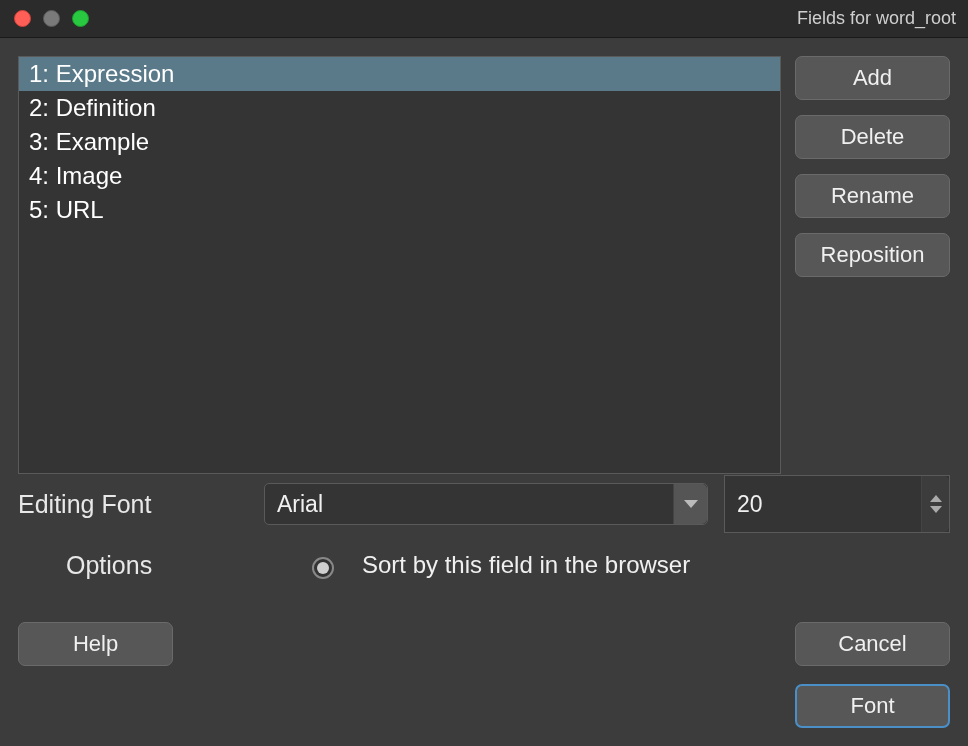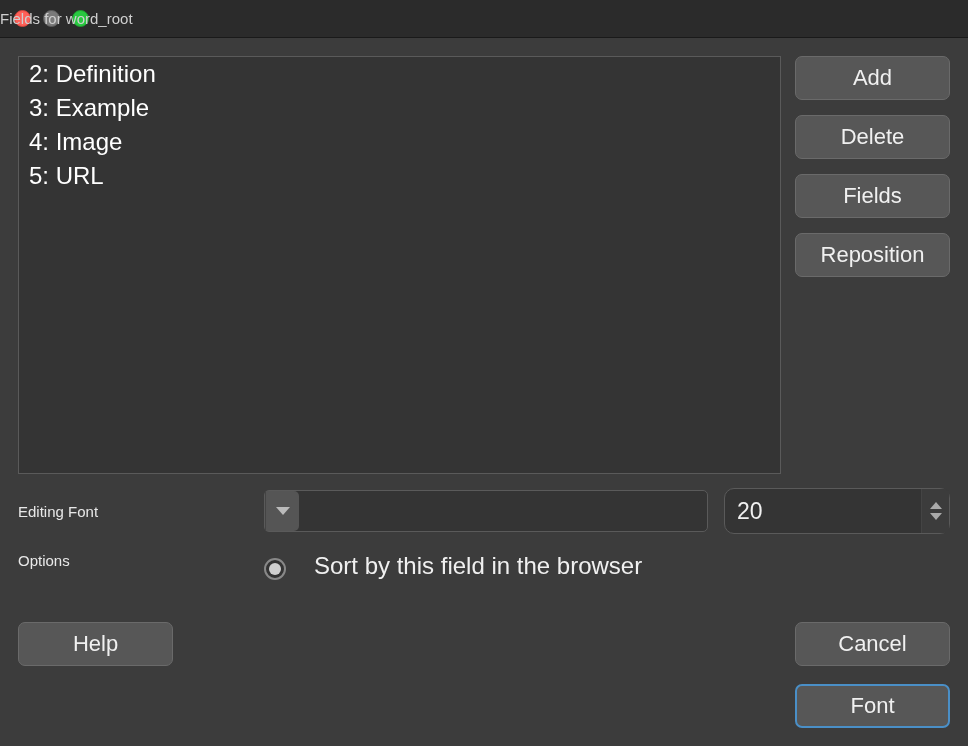--- a/index.html
+++ b/index.html
@@ -28,23 +28,23 @@
     .traffic-light {
       width: 17px;
       height: 17px;
       border-radius: 50%;
     }
     .tl-close { background: #ff5f57; border: 1px solid #d0443c; }
     .tl-min   { background: #7a7a7a; border: 1px solid #5a5a5a; }
     .tl-zoom  { background: #28c840; border: 1px solid #1e9a30; }
     .window-title {
       position: absolute;
-      left: 0; right: 0;
-      text-align: left;
-      font-size: 15px;
+      left: 0; right: 12px;
+      text-align: right;
+      font-size: 18px;
       color: #cfcfcf;
       font-weight: 400;
       pointer-events: none;
     }
     .content {
       padding: 18px;
       display: flex;
       flex-direction: column;
       height: calc(100% - 38px);
     }
@@ -96,21 +96,21 @@
     .form-area {
       margin-top: 22px;
     }
     .form-row {
       display: flex;
       align-items: center;
       margin-bottom: 18px;
     }
     .form-label {
       width: 246px;
-      font-size: 15px;
+      font-size: 25px;
       color: #e8e8e8;
     }
     .combo {
       flex: 1;
       display: flex;
       align-items: center;
       background: #343434;
       border: 1px solid #5a5a5a;
       border-radius: 5px;
       height: 42px;
@@ -140,22 +140,22 @@
       border-right: 7px solid transparent;
       border-top: 8px solid #bbb;
     }
     .spinbox {
       width: 226px;
       margin-left: 16px;
       display: flex;
       align-items: center;
       background: #343434;
       border: 1px solid #5a5a5a;
-      border-radius: 10px;
-      height: 46px;
+      border-radius: 0;
+      height: 58px;
       position: relative;
     }
     .spin-text {
       padding: 0 12px;
       font-size: 23px;
       color: #f0f0f0;
       flex: 1;
     }
     .spin-arrows {
       width: 28px;
@@ -239,52 +239,54 @@
     <div class="traffic-light tl-min"></div>
     <div class="traffic-light tl-zoom"></div>
   </div>
   <div class="window-title">Fields for word_root</div>
 </div>
 
 <div class="content">
 
   <div class="top-row">
     <div class="field-list" id="field-list">
+        <div class="field-item selected">1: Expression</div>
         <div class="field-item">2: Definition</div>
         <div class="field-item">3: Example</div>
         <div class="field-item">4: Image</div>
         <div class="field-item">5: URL</div>
       </div>
     <div class="side-buttons">
       <div class="btn">Add</div>
       <div class="btn">Delete</div>
-      <div class="btn">Fields</div>
+      <div class="btn">Rename</div>
       <div class="btn">Reposition</div>
     </div>
   </div>
 
   <div class="form-area">
 
     <div class="form-row">
       <div class="form-label">Editing Font</div>
       <div class="combo">
+        <div class="combo-text">Arial</div>
         <div class="combo-arrow">
           <div class="chevron-down"></div>
         </div>
       </div>
       <div class="spinbox">
         <div class="spin-text">20</div>
         <div class="spin-arrows">
           <div class="arrow-up"></div>
           <div class="arrow-down"></div>
         </div>
       </div>
     </div>
 
-    <div class="form-row" style="align-items:flex-start;">
+    <div class="form-row" style="align-items:flex-start;margin-left:48px;">
       <div class="form-label">Options</div>
       <div class="options-group">
         <div class="check-row">
           <div class="radio checked"></div>
           <div class="check-label">Sort by this field in the browser</div>
         </div>
       </div>
     </div>
 
   </div>

